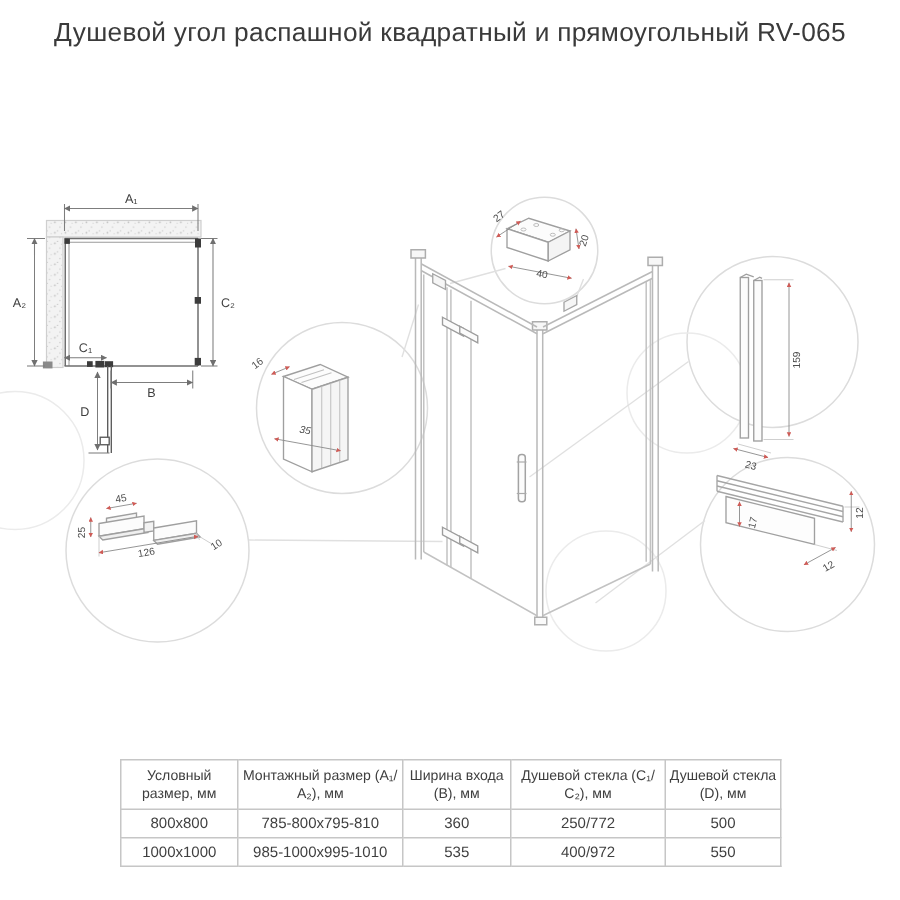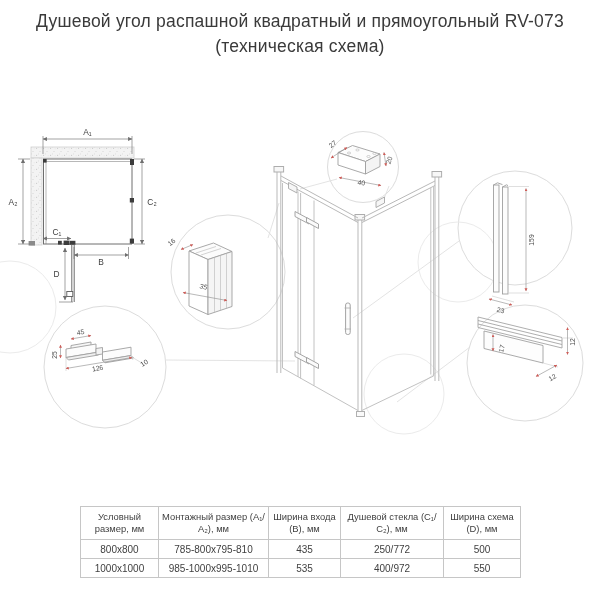--- a/index.html
+++ b/index.html
@@ -23,22 +23,21 @@
   table.spec th,table.spec td{border:1px solid #c6c6c6;text-align:center;vertical-align:middle;}
   table.spec th{font-weight:400;font-size:9.4px;line-height:1.3;padding:3px 2px;height:26px;}
   table.spec td{font-size:10px;height:16px;padding:1px 2px;margin-top:24px;}
 </style>
 </head>
 <body>
 
 <div class="page">
 
   <div class="title">
-    <div>Душевой угол распашной квадратный и прямоугольный RV-073</div>
-    <div>(техническая схема)</div>
+    <div>Душевой угол распашной квадратный и прямоугольный RV-065</div>
   </div>
 
   <svg class="drawing" width="600" height="445" viewBox="0 0 600 445">
     <defs>
       <marker id="mg" markerWidth="7" markerHeight="7" refX="5.6" refY="3" orient="auto-start-reverse">
         <path d="M0,0L6,3L0,6z" fill="#6f6f6f"></path>
       </marker>
       <marker id="mr" markerWidth="6" markerHeight="6" refX="4.6" refY="2.5" orient="auto-start-reverse">
         <path d="M0,0L5,2.5L0,5z" fill="#cf5b56"></path>
       </marker>
@@ -309,28 +308,28 @@
         <col style="width:72px">
         <col style="width:103px">
         <col style="width:77px">
     </colgroup>
     <thead>
       <tr>
         <th>Условный размер, мм</th>
         <th>Монтажный размер (А₁/А₂), мм</th>
         <th>Ширина входа (В), мм</th>
         <th>Душевой стекла (С₁/С₂), мм</th>
-        <th>Ширина схема (D), мм</th>
+        <th>Душевой стекла (D), мм</th>
       </tr>
     </thead>
     <tbody>
       <tr>
         <td>800x800</td>
         <td>785-800x795-810</td>
-        <td>435</td>
+        <td>360</td>
         <td>250/772</td>
         <td>500</td>
       </tr>
       <tr>
         <td>1000x1000</td>
         <td>985-1000x995-1010</td>
         <td>535</td>
         <td>400/972</td>
         <td>550</td>
       </tr>

